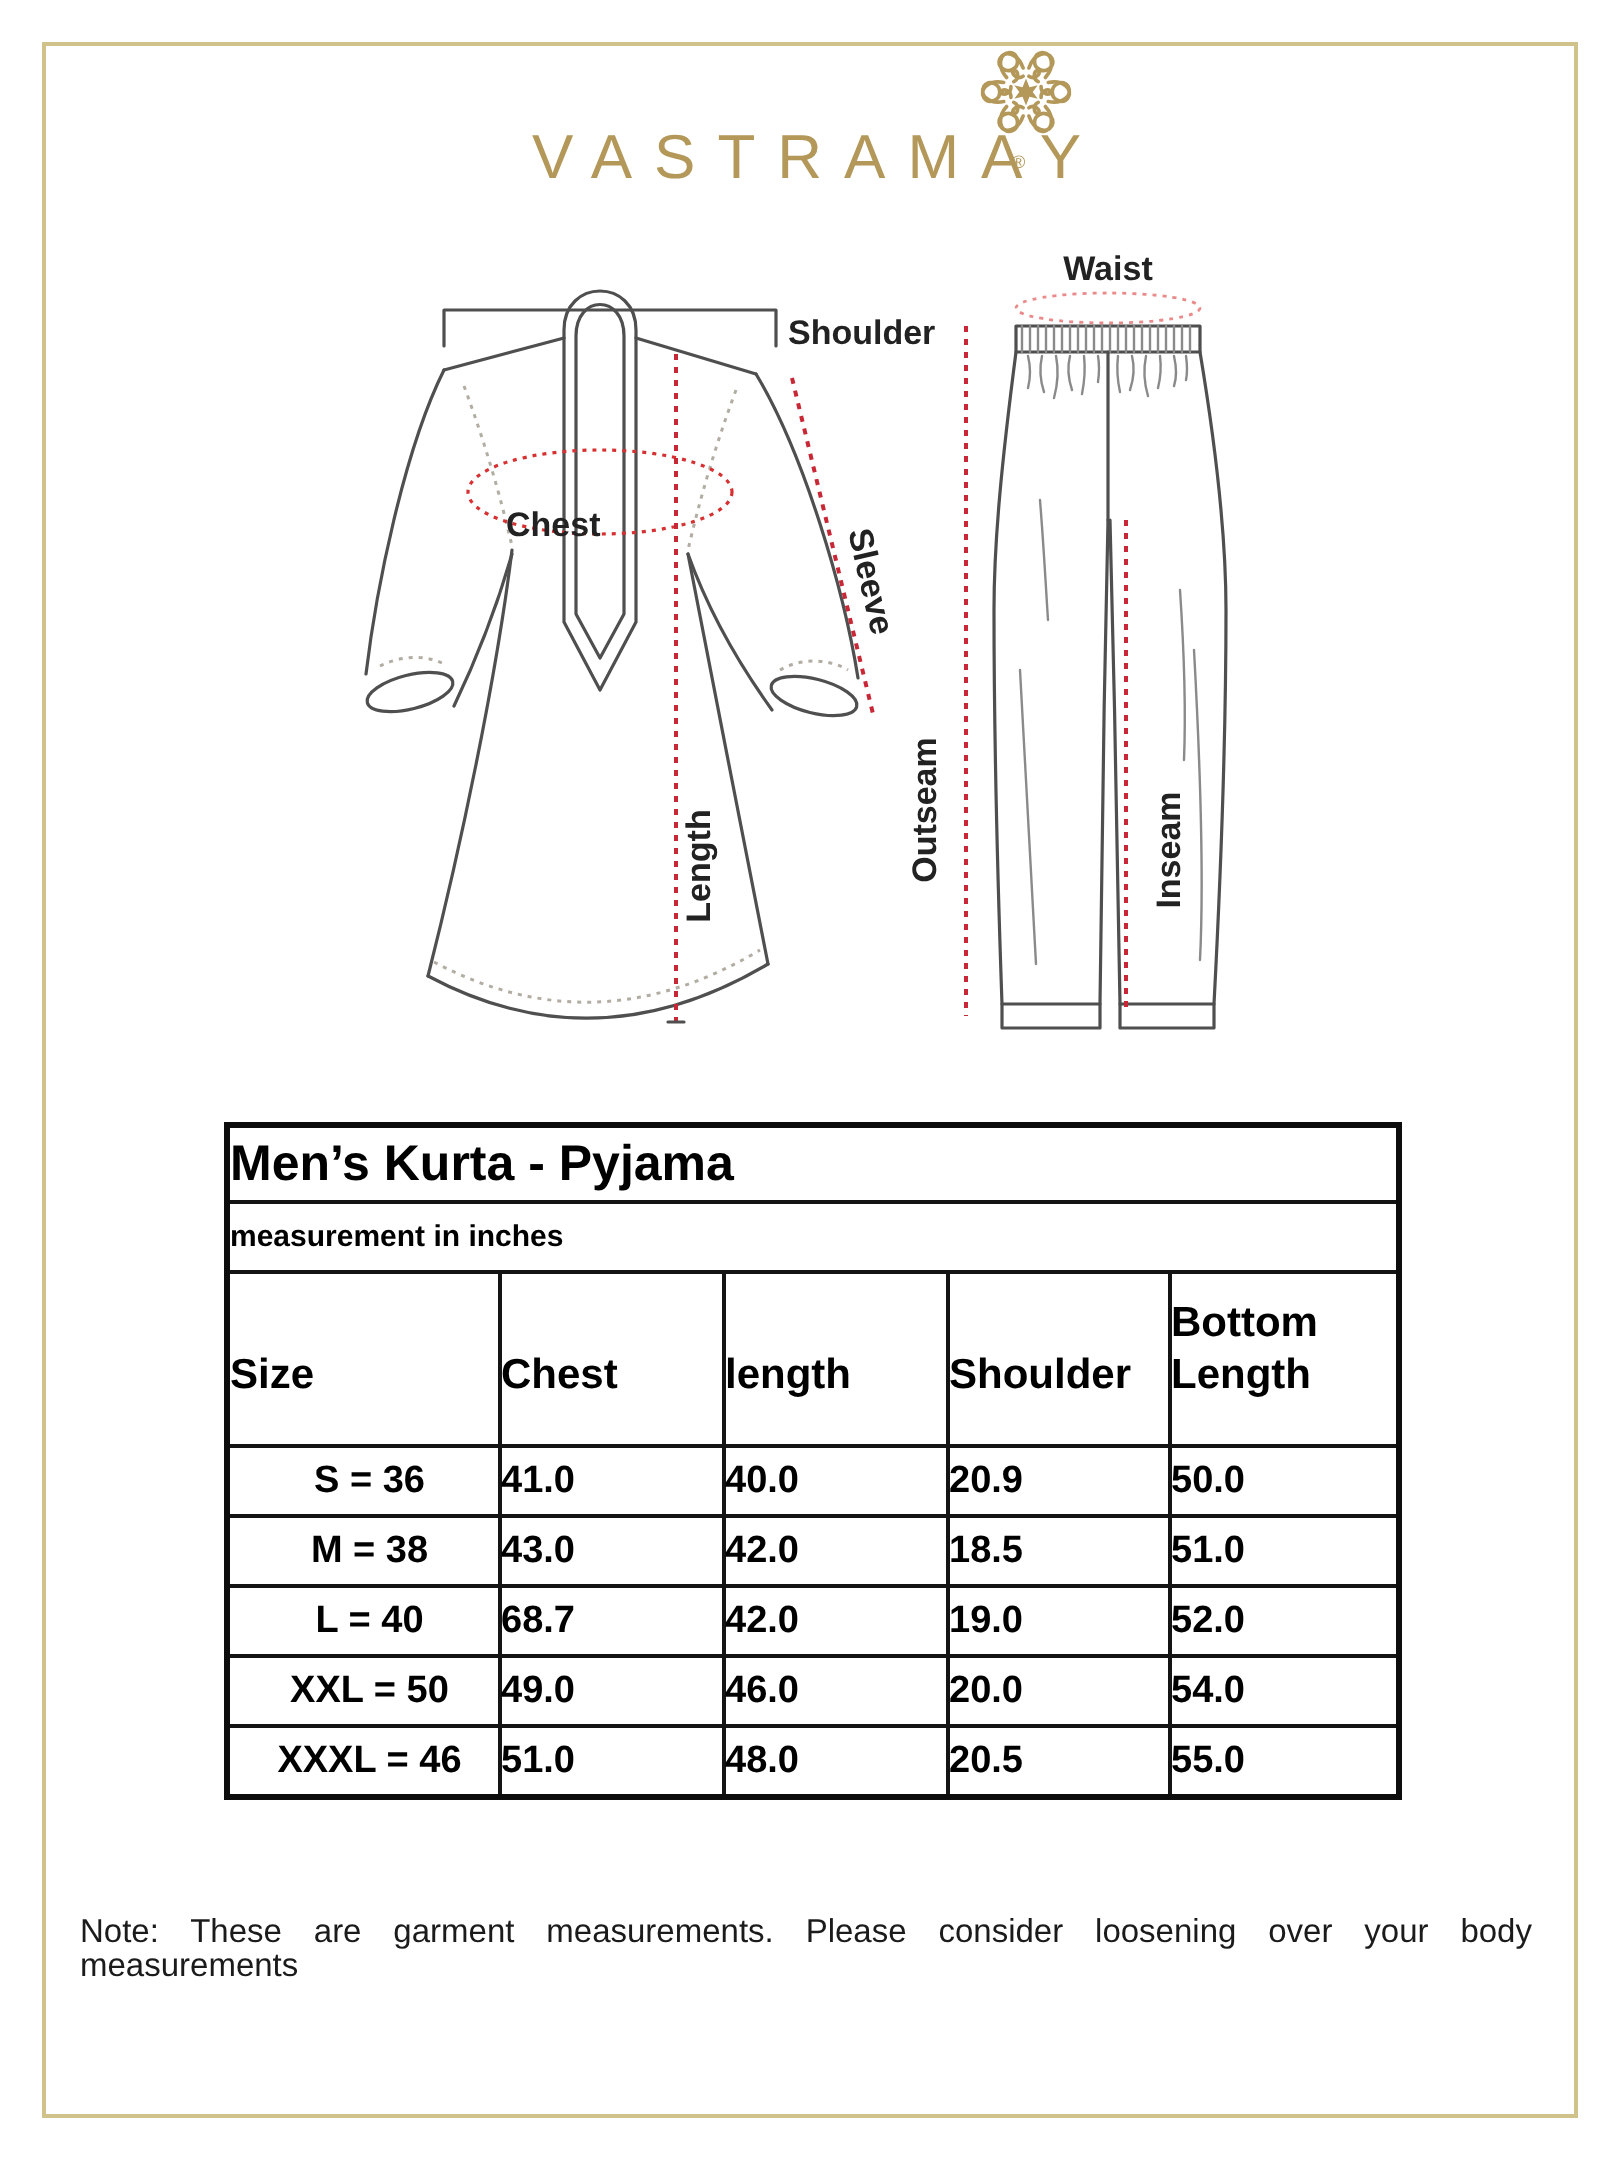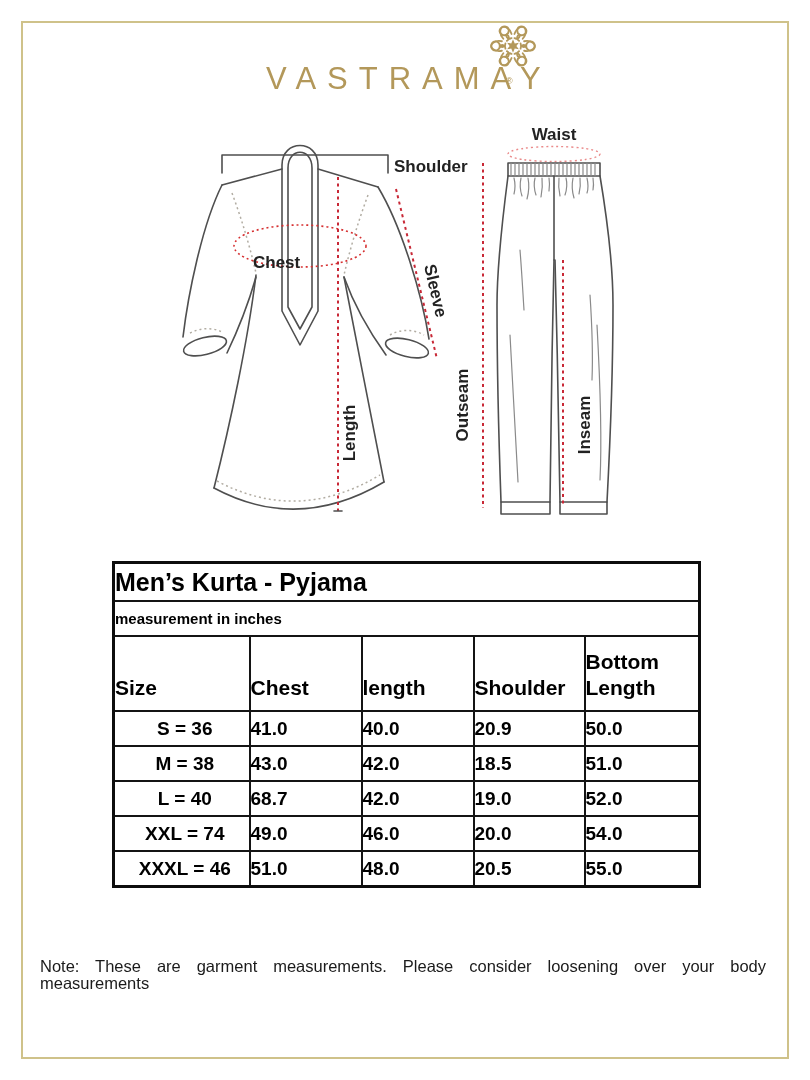--- a/index.html
+++ b/index.html
@@ -31,21 +31,21 @@
   .pink-ellipse{stroke:#ea8a8a;stroke-width:1.4;fill:none;stroke-dasharray:2 3;}
   
   .table-wrap{position:absolute;left:112px;top:561px;width:586px;}
   table.size-chart{
     width:100%;border-collapse:collapse;table-layout:fixed;
     border:3px solid #0d0d0d;color:#000;
   }
   table.size-chart td{border:2px solid #141414;text-align:left;font-weight:bold;padding:0;}
   td.chart-title{height:36px;font-size:25px;}
   td.chart-subtitle{height:33px;font-size:15px;}
-  tr.head-row td{height:64px;vertical-align:bottom;font-size:21px;padding-bottom:9px;line-height:1.25;}
+  tr.head-row td{height:64px;vertical-align:bottom;font-size:21px;padding-bottom:21px;line-height:1.25;}
   tr.data-row td{height:33px;font-size:19px;}
   tr.data-row td.size-cell{text-align:center;padding-left:6px;margin-left:36px;}
   
   .note{
     position:absolute;left:40px;top:958px;width:726px;
     font-size:16.5px;color:#1b1b1b;line-height:17px;
   }
   .note .l1{text-align:justify;text-align-last:justify;}
   .note .l2{text-align:right;}
 </style>
@@ -182,21 +182,21 @@
       <td>51.0</td>
     </tr>
     <tr class="data-row">
       <td class="size-cell">L = 40</td>
       <td>68.7</td>
       <td>42.0</td>
       <td>19.0</td>
       <td>52.0</td>
     </tr>
     <tr class="data-row">
-      <td class="size-cell">XXL = 74</td>
+      <td class="size-cell">XXL = 50</td>
       <td>49.0</td>
       <td>46.0</td>
       <td>20.0</td>
       <td>54.0</td>
     </tr>
     <tr class="data-row">
       <td class="size-cell">XXXL = 46</td>
       <td>51.0</td>
       <td>48.0</td>
       <td>20.5</td>

